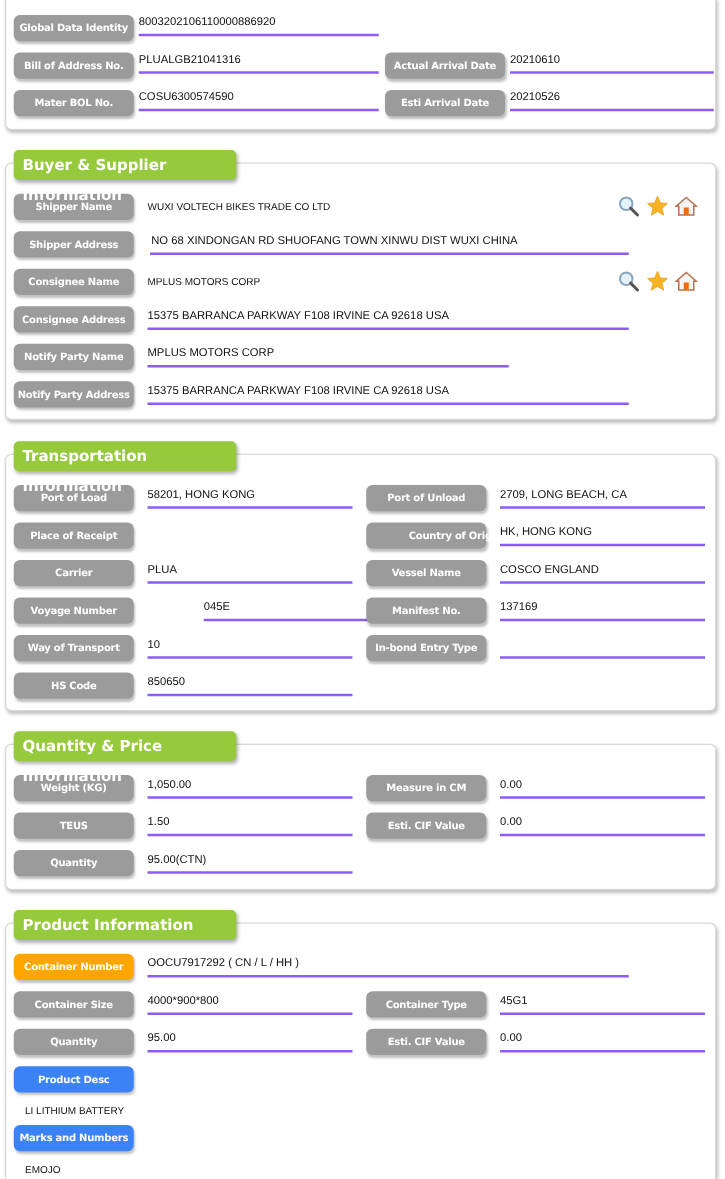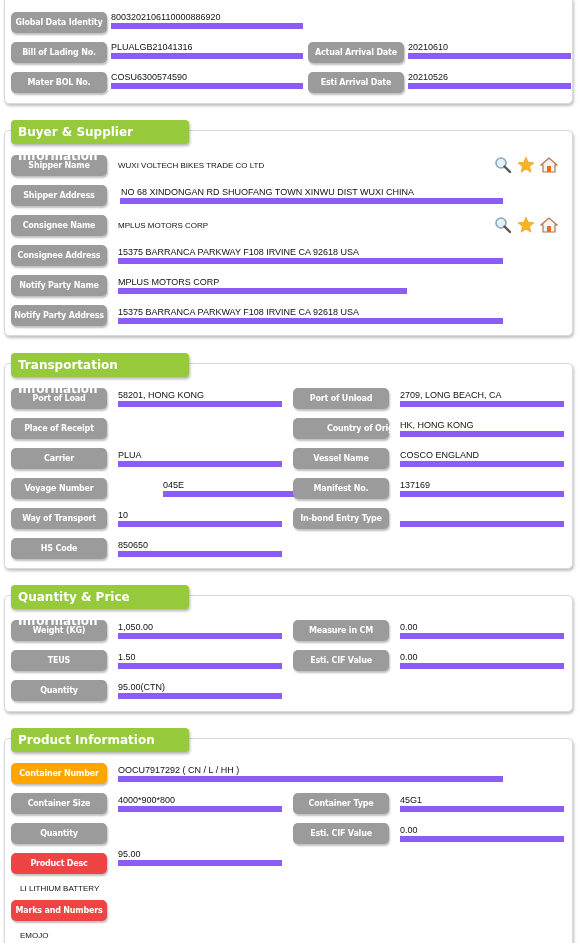--- a/index.html
+++ b/index.html
@@ -18,38 +18,38 @@
     border-radius: 4px; box-shadow: 1px 2px 3px rgba(0,0,0,0.3); z-index: 2;
   }
   .label {
     position: absolute; height: 21px; width: 96px;
     background: #9b9b9b; color: #fff; border-radius: 5px;
     font-family: "DejaVu Sans", sans-serif; font-size: 8px; font-weight: bold;
     text-align: center; line-height: 21px; white-space: nowrap;
     box-shadow: 1px 2px 2px rgba(0,0,0,0.25); letter-spacing: -0.2px;
   }
   .label.orange { background: #ffa500; }
-  .label.green { background: #ef4444; }
+  .label.green { background: #3b82f6; }
   .value {
     position: absolute; height: 19px; line-height: 15px;
-    font-size: 9px; color: #111; border-bottom: 6px solid #8b5cf6; white-space: nowrap;
+    font-size: 9px; color: #111; border-bottom: 2px solid #8b5cf6; white-space: nowrap;
   }
   .value.small { font-size: 8px; }
   .plain { position: absolute; font-size: 8px; color: #111; }
   .icons { position: absolute; display: flex; gap: 5px; align-items: center; }
   .icon { width: 18px; height: 18px; display: inline-block; }
 </style>
 </head>
 <body>
 
 <div class="panel" style="top:-4px; height:108px;">
   <div class="label" style="left:6px; top:15px;">Global Data Identity</div>
   <div class="value" style="left:106px; top:13px; width:192px;">800320210611000088692​0</div>
 
-  <div class="label" style="left:6px; top:45px;">Bill of Lading No.</div>
+  <div class="label" style="left:6px; top:45px;">Bill of Address No.</div>
   <div class="value" style="left:106px; top:43px; width:192px;">PLUALGB21041316</div>
   <div class="label" style="left:303px; top:45px;">Actual Arrival Date</div>
   <div class="value" style="left:403px; top:43px; width:163px;">20210610</div>
 
   <div class="label" style="left:6px; top:75px;">Mater BOL No.</div>
   <div class="value" style="left:106px; top:73px; width:192px;">COSU6300574590</div>
   <div class="label" style="left:303px; top:75px;">Esti Arrival Date</div>
   <div class="value" style="left:403px; top:73px; width:163px;">20210526</div>
 </div>
 
@@ -162,21 +162,21 @@
 <div class="panel" style="top:738px; height:215px;">
   <div class="label orange" style="left:6px; top:24px;">Container Number</div>
   <div class="value" style="left:113px; top:24px; width:385px;">OOCU7917292 ( CN / L / HH )</div>
 
   <div class="label" style="left:6px; top:54px;">Container Size</div>
   <div class="value" style="left:113px; top:54px; width:164px;">4000*900*800</div>
   <div class="label" style="left:288px; top:54px;">Container Type</div>
   <div class="value" style="left:395px; top:54px; width:164px;">45G1</div>
 
   <div class="label" style="left:6px; top:84px;">Quantity</div>
-  <div class="value" style="left:113px; top:84px; width:164px;margin-top:24px;">95.00</div>
+  <div class="value" style="left:113px; top:84px; width:164px;">95.00</div>
   <div class="label" style="left:288px; top:84px;">Esti. CIF Value</div>
   <div class="value" style="left:395px; top:84px; width:164px;">0.00</div>
 
   <div class="label green" style="left:6px; top:114px;">Product Desc</div>
   <div class="plain" style="left:15px; top:145px;">LI LITHIUM BATTERY</div>
 
   <div class="label green" style="left:6px; top:161px;">Marks and Numbers</div>
   <div class="plain" style="left:15px; top:192px;">EMOJO</div>
 </div>
 

